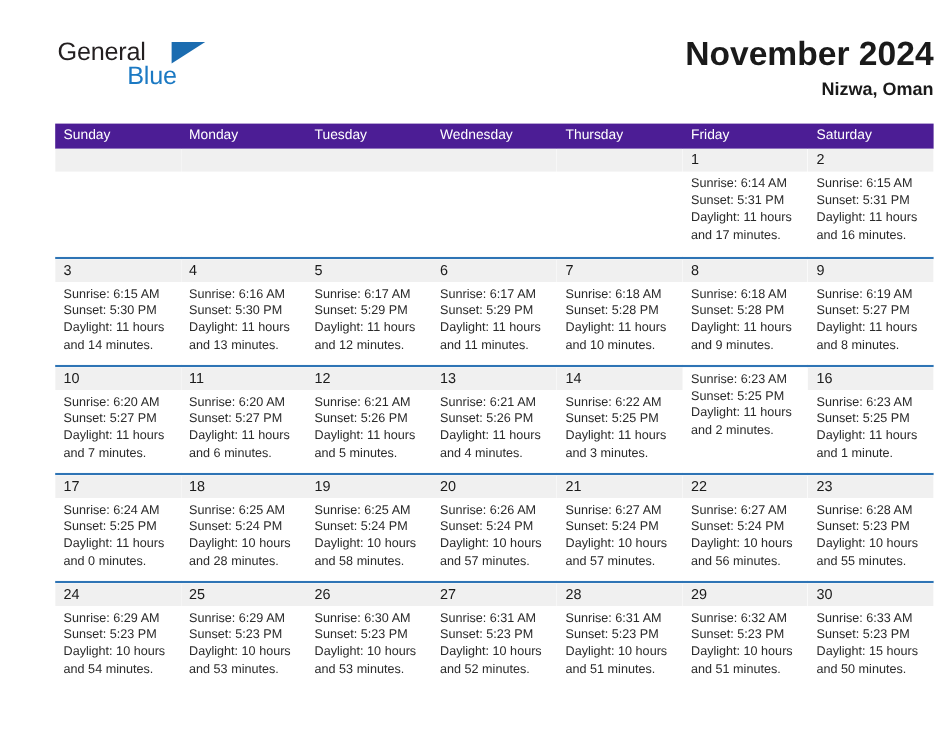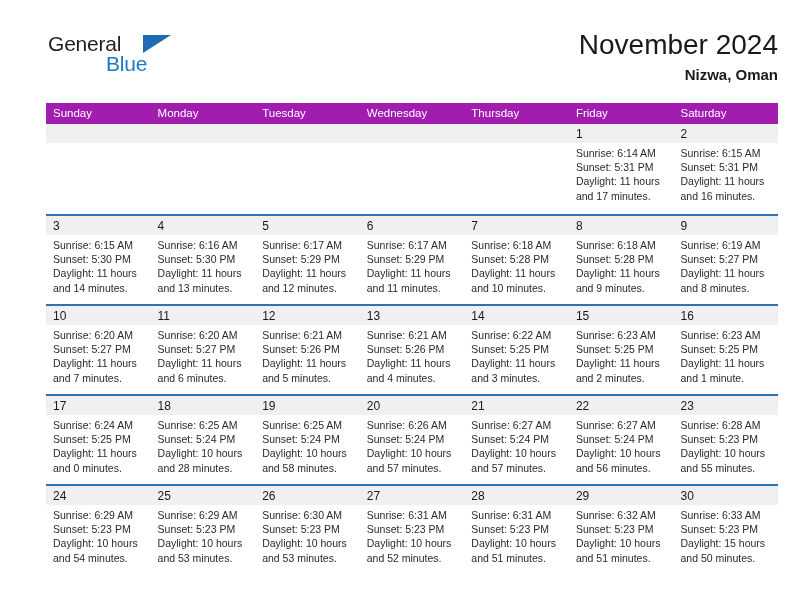--- a/index.html
+++ b/index.html
@@ -67,21 +67,21 @@
   }
 
   .title-block {
     position: absolute;
     right: 0;
     top: 0;
     text-align: right;
   }
   .cal-title {
     font-size: 28px;
-    font-weight: normal;
+    font-weight: bold;
     color: #1a1a1a;
     line-height: 34px;
     white-space: nowrap;
   }
   .cal-subtitle {
     font-size: 15px;
     font-weight: bold;
     color: #1a1a1a;
     line-height: 20px;
     margin-top: 3px;
@@ -90,21 +90,21 @@
 
   
   .calendar {
     position: absolute;
     left: 30px;
     top: 103px;
     width: 732px;
   }
   .dow-row {
     display: flex;
-    background: #a21caf;
+    background: #4c1d95;
     height: 21px;
   }
   .dow-cell {
     flex: 1 1 0;
     color: #ffffff;
     font-size: 11.5px;
     line-height: 21px;
     padding-left: 7px;
     box-sizing: border-box;
     white-space: nowrap;
@@ -306,21 +306,20 @@
           </div>
           <div class="day-cell">
             <div class="daynum-band"><span class="daynum">14</span></div>
             <div class="day-info">
               <div>Sunrise: 6:22 AM</div>
               <div>Sunset: 5:25 PM</div>
               <div class="daylight-wrap">Daylight: 11 hours and 3 minutes.</div>
             </div>
           </div>
           <div class="day-cell">
-            <div class="daynum-band"><span class="daynum">15</span></div>
             <div class="day-info">
               <div>Sunrise: 6:23 AM</div>
               <div>Sunset: 5:25 PM</div>
               <div class="daylight-wrap">Daylight: 11 hours and 2 minutes.</div>
             </div>
           </div>
           <div class="day-cell">
             <div class="daynum-band"><span class="daynum">16</span></div>
             <div class="day-info">
               <div>Sunrise: 6:23 AM</div>

